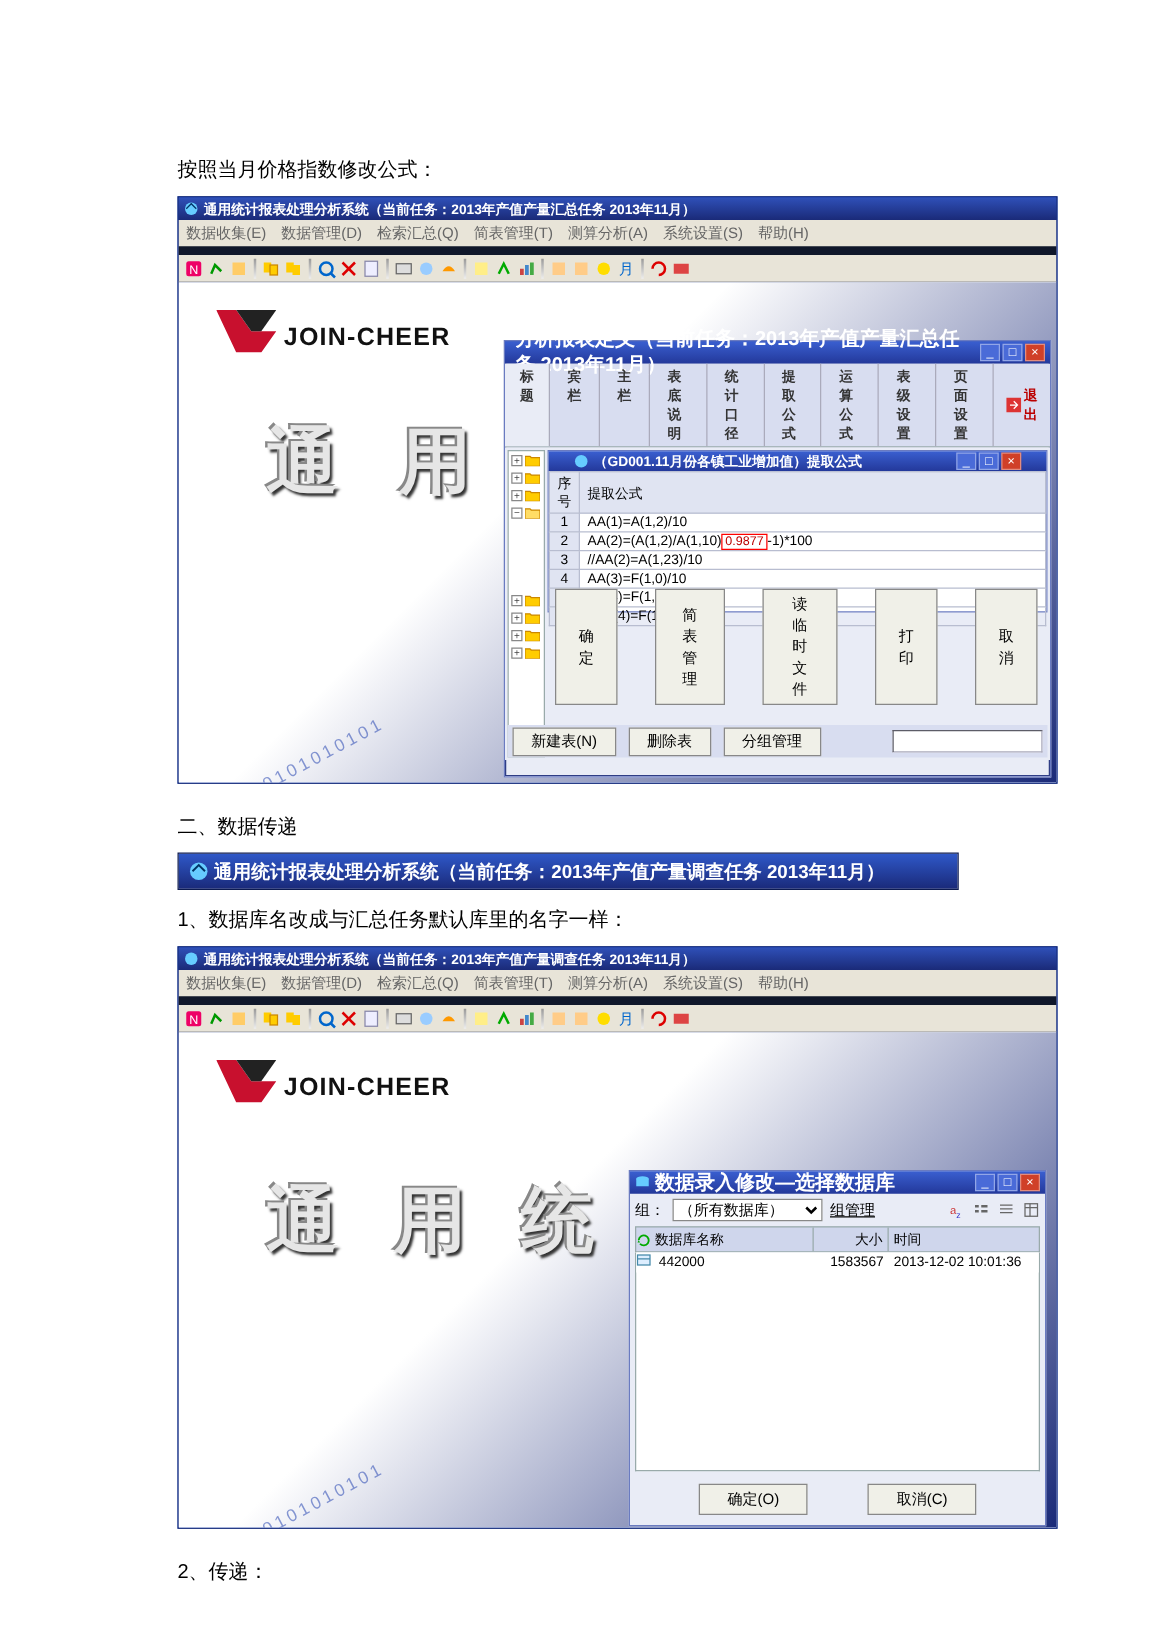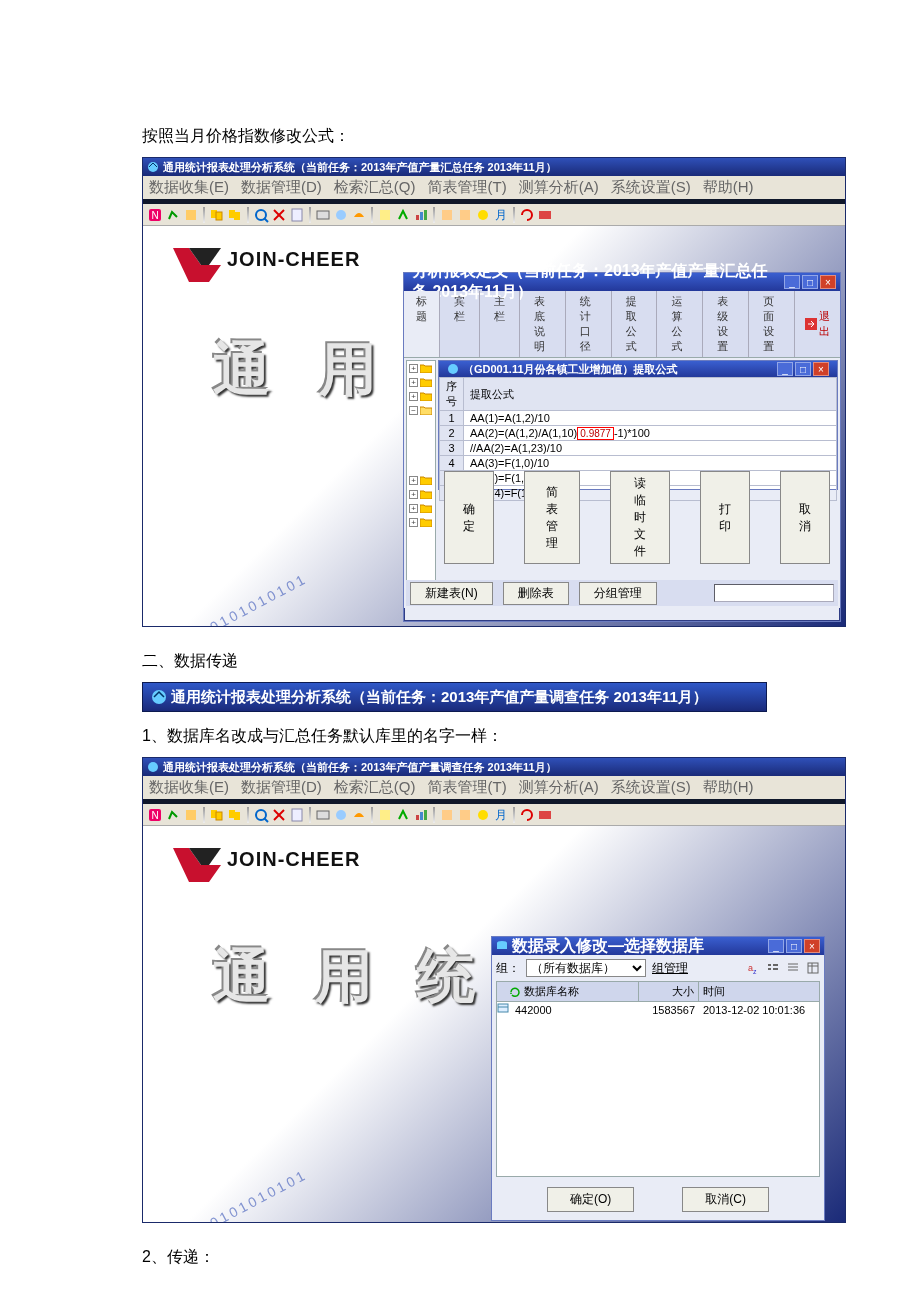--- a/index.html
+++ b/index.html
@@ -17,35 +17,35 @@
     background: linear-gradient(#2f50b8, #1a2a78);
     height: 18px;
     display: flex; align-items: center;
     padding: 0 4px;
     gap: 4px;
   }
   .titlebar .tb-icon {
     width: 12px; height: 12px; display:inline-block;
   }
   .titlebar-text { color: #fff; font-size: 11px; font-weight: bold; }
-  .menubar { background: #e8e4d8; display: flex; gap: 12px; padding: 2px 6px; font-size: 15px; color: #666; border-bottom: 5px solid #0f172a;}
+  .menubar { background: #e8e4d8; display: flex; gap: 12px; padding: 2px 6px; font-size: 12px; color: #666; border-bottom: 7px solid #0f172a;}
   .toolbar { background: #e8e4d8; padding: 2px 4px; border-bottom: 1px solid #aaa; height: 22px; display:flex; align-items:center; gap:2px;}
   .toolbar .tb-sep { width:2px; height:16px; background: linear-gradient(#999,#eee); margin:0 2px;}
   .tbico { width:16px; height:16px; display:inline-block; }
   .client-area {
     position: relative; height: 400px;
     background: #fff;
     overflow: hidden;
   }
   .brand-bg {
     position:absolute; left:0; top:0; right:0; bottom:0;
     background: linear-gradient(135deg, #fff 0%, #fff 40%, #1a2a78 100%);
   }
   .brand-logo {
-    position:absolute; left:30px; top:22px; display:flex; align-items:flex-start; gap:6px;
+    position:absolute; left:30px; top:22px; display:flex; align-items:flex-end; gap:6px;
   }
   .brand-logo .chev {
     width:48px; height:34px;
   }
   .brand-logo-text { font-family: Arial, sans-serif; font-weight:900; font-size:20px; color:#111; letter-spacing:1px;}
   .brand-big {
     position:absolute; left:70px; top:105px; font-family: "KaiTi","SimHei",sans-serif;
     font-weight:900; font-size:58px; color:#e6e6e6; text-shadow: -2px -2px 0 #888, 2px 2px 2px #333; letter-spacing:16px;
   }
   .brand-diag {
@@ -59,31 +59,31 @@
   .inner-titlebar {
     background: linear-gradient(#3a5fd0,#23389a);
     height:18px; display:flex; align-items:center; padding:0 4px; gap:4px;
   }
   .inner-titlebar-text { color:#fff; font-size:16px; font-weight:bold; flex:1;}
   .win-btns { display:flex; gap:2px;}
   .win-btn { width:16px; height:14px; font-size:10px; line-height:14px; text-align:center; color:#fff; border:1px solid rgba(255,255,255,.4);}
   .win-btn.min{background:#4a6bd8;}
   .win-btn.max{background:#4a6bd8;}
   .win-btn.close{background:#d04028;}
-  .def-tabs { display:flex; background:#d8ddf0; font-size:11px; color:#333; border-bottom:1px solid #9aa;}
+  .def-tabs { display:flex; background:#d8ddf0; font-size:11px; color:#333; border-bottom:1px solid #9aa;font-weight:bold;}
   .def-tabs .tab{ padding:3px 14px; border-right:1px solid #aab;}
   .def-tabs .tlabel{ padding:3px 12px; border-right:1px solid #aab; background:#e9ecf6;}
   .def-tabs .exit{ margin-left:auto; padding:3px 10px; color:#b00; display:flex; align-items:center; gap:2px;}
   .def-body { position:relative; height: 250px; background:#e9ecf6;}
   .tree-panel { position:absolute; left:2px; top:2px; width:30px; bottom:2px; background:#fff; border:1px solid #9aa; font-size:10px;}
   .tree-row{ display:flex; align-items:center; gap:2px; height:14px; padding-left:2px;}
   .tree-row .exp{ width:9px; height:9px; border:1px solid #888; font-size:8px; line-height:7px; text-align:center; color:#444;}
   .folder-ico{ width:12px; height:10px; }
   .formula-window { position:absolute; left:34px; top:2px; right:2px; height:130px; background:#fff; border:1px solid #6a7bc0;}
-  .formula-title { background:linear-gradient(#3a5fd0,#23389a); height:16px; display:flex; align-items:center; padding:0 8px; gap:4px;}
+  .formula-title { background:linear-gradient(#3a5fd0,#23389a); height:16px; display:flex; align-items:center; padding:0 20px; gap:4px;}
   .formula-title-text{ color:#fff; font-size:11px; font-weight:bold; flex:1;}
   .formula-grid { font-size:11px; }
   .formula-grid table{ border-collapse:collapse; width:100%;}
   .formula-grid th, .formula-grid td{ border:1px solid #b8bdd0; padding:1px 6px; height:15px; text-align:left;}
   .formula-grid th{ background:#e0e4f2; font-weight:normal;}
   .formula-grid td.num{ width:22px; text-align:center; background:#e0e4f2;}
   .redbox{ border:1px solid #f00; padding:0 2px; color:#b00; font-size:10px;}
   .btn-row{ position:absolute; left:40px; bottom:44px; right:10px; display:flex; gap:30px; justify-content:center;}
   .btn{ background:#f0f0e8; border:1px solid #888; padding:3px 18px; font-size:12px;}
   .def-footer{ position:absolute; left:2px; right:2px; bottom:2px; height:26px; background:#d8ddf0; display:flex; align-items:center; gap:10px; padding:0 4px;}
@@ -92,30 +92,30 @@
   .def-footer .slot{ border:1px inset #aab; width:120px; height:18px; background:#fff;}
 
   .blue-banner{
     width: 625px; height:30px; display:flex; align-items:center; padding:0 8px; gap:4px;
     background: linear-gradient(#2f58c8,#1a2a7a); border:1px solid #0c1a50; margin: 6px 0 14px 0;
   }
   .blue-banner-text{ color:#fff; font-weight:bold; font-size:15px;}
 
   .client-area2 { position: relative; height: 396px; background: #fff; overflow:hidden;}
   .brand-big2 { position:absolute; left:70px; top:112px; font-family:"KaiTi","SimHei",sans-serif; font-weight:900; font-size:58px; color:#e6e6e6; text-shadow:-2px -2px 0 #888, 2px 2px 2px #333; letter-spacing:14px;}
-  .db-dialog{ position:absolute; right:20px; top:110px; width:334px; border:1px solid #6a7bc0; background:#e9ecf6;}
+  .db-dialog{ position:absolute; right:8px; top:110px; width:334px; border:1px solid #6a7bc0; background:#e9ecf6;}
   .db-body{ padding:4px;}
   .db-row1{ display:flex; align-items:center; gap:6px; font-size:12px; margin-bottom:4px;}
   .db-row1 .lab{ }
   .db-row1 select{ font-size:12px; width:120px; height:18px; background:#fff; border:1px solid #888;}
   .db-row1 .link{ color:#000; text-decoration:underline; font-size:12px;}
   .db-row1 .icons{ margin-left:auto; display:flex; gap:6px; font-size:12px; color:#444;}
   .db-row1 .icons span{ display:inline-block;}
   .db-head{ display:flex; background:#cfd6ec; border:1px solid #9aa; font-size:11px;}
-  .db-head .c1{ flex:1; padding:2px 12px; border-right:1px solid #9aa;}
+  .db-head .c1{ flex:1; padding:2px 0; border-right:1px solid #9aa;}
   .db-head .c2{ width:60px; padding:2px 4px; border-right:1px solid #9aa; text-align:right;}
   .db-head .c3{ width:120px; padding:2px 4px;}
   .db-list{ background:#fff; border:1px solid #9aa; border-top:none; height:175px; font-size:11px;}
   .db-item{ display:flex; background:#fff;}
   .db-item .c0{ width:16px; text-align:center;}
   .db-item .c1{ flex:1; padding:2px 2px;}
   .db-item .c2{ width:60px; padding:2px 4px; text-align:right;}
   .db-item .c3{ width:120px; padding:2px 4px;}
   .db-foot{ display:flex; justify-content:center; gap:48px; padding:10px 0 4px;}
   .db-foot .btn{ padding:3px 22px;}

